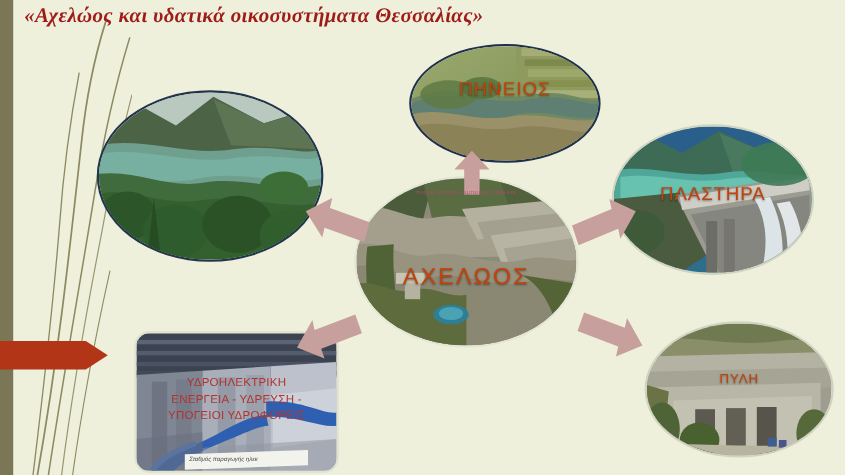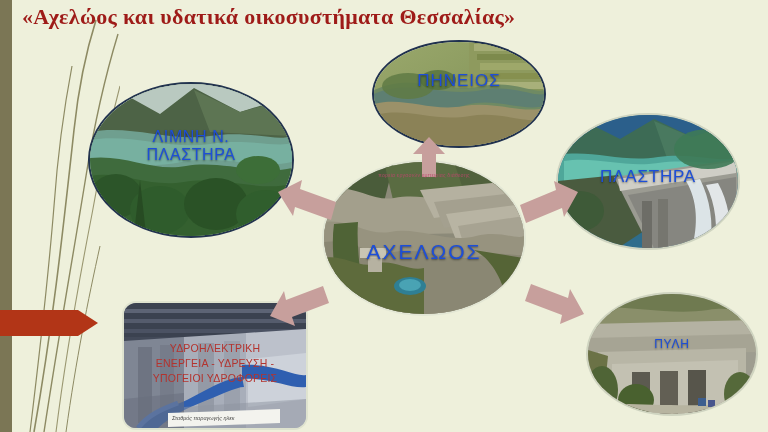--- a/index.html
+++ b/index.html
@@ -15,30 +15,30 @@
   .left-bar{position:absolute;left:0;top:0;width:12px;height:432px;background:#7b7655;}
   .grass{position:absolute;left:0;top:0;width:120px;height:432px;pointer-events:none;}
 
   
   .red-arrow{position:absolute;left:0;top:306px;width:100px;height:34px;}
 
   
   .title{
     position:absolute;left:22px;top:4px;width:620px;
     font-family:"Liberation Serif", serif;
-    font-weight:bold;
-    font-size:22px;letter-spacing:.3px;
+    font-style:italic;font-weight:bold;
+    font-size:19px;letter-spacing:.3px;
     color:#9e1b18;white-space:nowrap;
   }
 
   
   .node{position:absolute;overflow:hidden;}
   .node .label{
     position:absolute;left:0;right:0;
-    text-align:center;color:#1d4ed8;
+    text-align:center;color:#c2410c;
     font-family:"Liberation Sans", sans-serif;
     line-height:1.12;
     text-shadow:0 1px 2px rgba(0,0,0,.45);
     z-index:3;
   }
   .ell{border-radius:50%;}
 
   
   #n-pineios{left:372px;top:40px;width:170px;height:104px;border:2px solid #20314f;}
   #n-pineios .label{top:29px;font-size:17px;letter-spacing:1px;}
@@ -155,24 +155,20 @@
       <path d="M0 56 C 40 49 80 66 120 60 C 158 54 186 64 202 59 L202 78 C 170 86 130 70 92 78 C 52 86 24 76 0 80 Z" fill="#77b0a0"></path>
       <path d="M0 74 C 36 70 62 88 96 82 C 132 76 170 92 202 84 L202 152 L0 152 Z" fill="#3f6b3d"></path>
       <path d="M0 92 C 30 86 58 104 94 98 C 132 92 168 108 202 100 L202 152 L0 152 Z" fill="#34602f"></path>
       <ellipse cx="26" cy="112" rx="26" ry="22" fill="#2c5529"></ellipse>
       <ellipse cx="70" cy="126" rx="30" ry="24" fill="#2f5c2c"></ellipse>
       <ellipse cx="126" cy="120" rx="32" ry="26" fill="#2a5226"></ellipse>
       <ellipse cx="176" cy="130" rx="30" ry="24" fill="#305e2d"></ellipse>
       <ellipse cx="168" cy="86" rx="22" ry="14" fill="#3d6e38"></ellipse>
       <path d="M44 150 L50 96 L56 150 Z" fill="#274b23"></path>
     </svg>
-    <div class="label">
-      <div>ΛΙΜΝΗ Ν.</div>
-      <div>ΠΛΑΣΤΗΡΑ</div>
-    </div>
   </div>
 
   <div class="node ell" id="n-mouzaki">
     <svg width="100%" height="100%" viewBox="0 0 180 133" preserveAspectRatio="none">
       <rect width="180" height="133" fill="#2f6d8c"></rect>
       <rect width="180" height="30" fill="#2b5f8b"></rect>
       <path d="M0 26 L30 8 L62 24 L96 4 L134 22 L180 6 L180 44 L0 44 Z" fill="#3d6b55"></path>
       <path d="M96 6 L134 22 L180 8 L180 52 L110 46 Z" fill="#49795f"></path>
       <path d="M0 40 C 34 34 64 48 100 42 C 134 37 160 48 180 43 L180 70 C 150 78 116 62 80 70 C 44 78 20 68 0 72 Z" fill="#4fa79a"></path>
       <path d="M6 46 C 38 41 66 53 100 48 C 132 43 158 52 180 47 L180 62 C 150 70 116 56 80 64 C 46 72 22 64 6 66 Z" fill="#67c2b0"></path>

